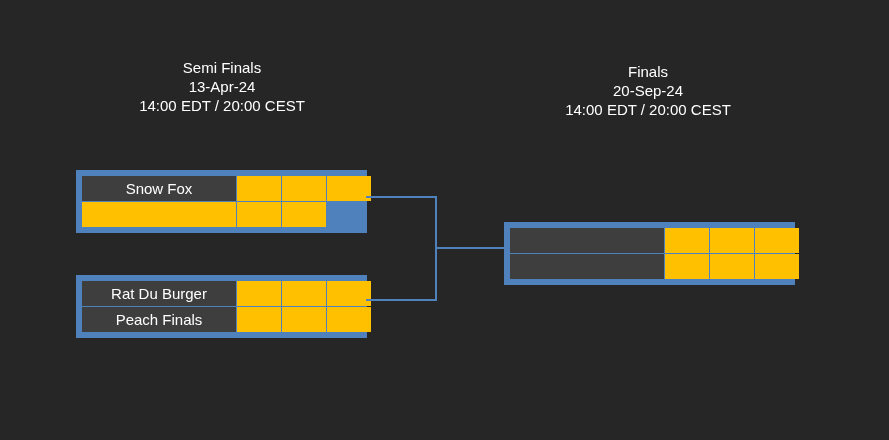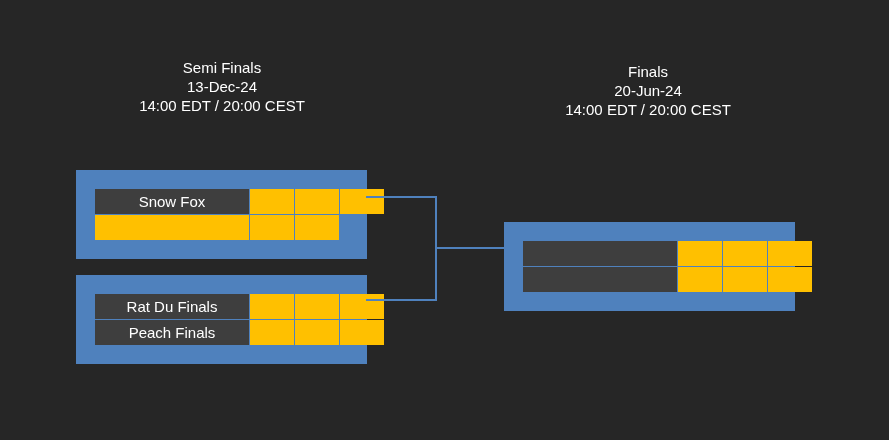--- a/index.html
+++ b/index.html
@@ -29,21 +29,21 @@
     line-height: 19px;
     color: var(--text);
   }
   #semis-header  { left: 41px;  top: 58px; }
   #finals-header { left: 467px; top: 62px; }
 
   .match {
     position: absolute;
     width: 291px;
     background: var(--line);      
-    padding: 19px;
+    padding: 6px;
     display: grid;
     grid-template-columns: 154px 44px 44px 44px;
     grid-auto-rows: 25px;
     gap: 1px;
   }
   #match-sf1 { left: 45px;  top: 170px; }
   #match-sf2 { left: 45px;  top: 275px; }
   #match-final { left: 473px; top: 222px; }
 
   .team-cell {
@@ -64,42 +64,42 @@
   #conn-vert    { left: 404px; top: 196px; width: 2px;   height: 105px; }
   #conn-final-h { left: 405px; top: 247px; width: 68px;  height: 2px; }
 </style>
 </head>
 <body>
 
 <div class="canvas">
 
   <div class="round-header" id="semis-header">
     <div>Semi Finals</div>
-    <div>13-Dec-24</div>
+    <div>13-Apr-24</div>
     <div>14:00 EDT / 20:00 CEST</div>
   </div>
 
   <div class="round-header" id="finals-header">
     <div>Finals</div>
-    <div>20-Jun-24</div>
+    <div>20-Sep-24</div>
     <div>14:00 EDT / 20:00 CEST</div>
   </div>
 
   <div class="match" id="match-sf1">
     <div class="team-cell">Snow Fox</div>
     <div class="score-cell"></div>
     <div class="score-cell"></div>
     <div class="score-cell"></div>
     <div class="score-cell"></div>
     <div class="score-cell"></div>
     <div class="score-cell"></div>
   </div>
 
   <div class="match" id="match-sf2">
-    <div class="team-cell">Rat Du Finals</div>
+    <div class="team-cell">Rat Du Burger</div>
     <div class="score-cell"></div>
     <div class="score-cell"></div>
     <div class="score-cell"></div>
     <div class="team-cell">Peach Finals</div>
     <div class="score-cell"></div>
     <div class="score-cell"></div>
     <div class="score-cell"></div>
   </div>
 
   <div class="connector" id="conn-sf1-h"></div>

